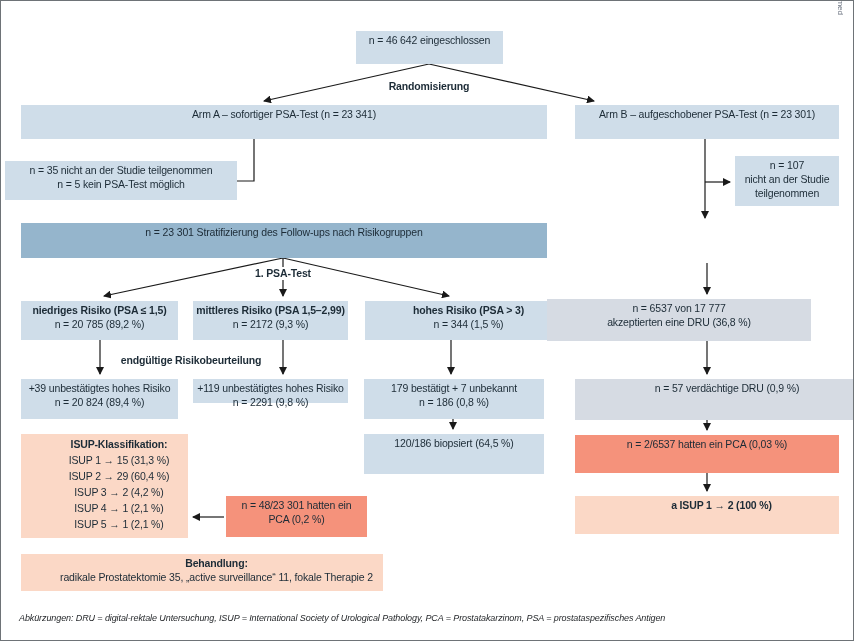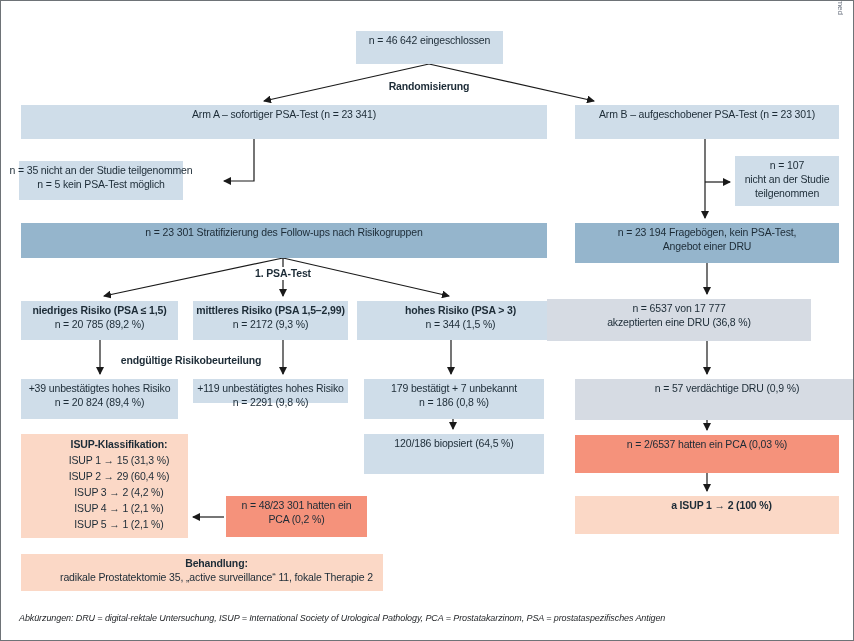--- a/index.html
+++ b/index.html
@@ -74,21 +74,21 @@
 
   <div class="flabel" style="left:428px;top:79px">Randomisierung</div>
 
   <div class="box lb" style="left:20px;top:104px;width:526px;height:34px">
     <div class="ln">Arm A – sofortiger PSA-Test (n = 23 341)</div>
   </div>
   <div class="box lb" style="left:574px;top:104px;width:264px;height:34px">
     <div class="ln">Arm B – aufgeschobener PSA-Test (n = 23 301)</div>
   </div>
 
-  <div class="box lb" style="left:18px;top:160px;width:164px;height:39px">
+  <div class="box lb" style="left:4px;top:160px;width:232px;height:39px">
     <div class="ln">n = 35 nicht an der Studie teilgenommen</div>
     <div class="ln">n = 5 kein PSA-Test möglich</div>
   </div>
   <div class="box lb" style="left:734px;top:155px;width:104px;height:50px">
     <div class="ln">n = 107</div>
     <div class="ln">nicht an der Studie</div>
     <div class="ln">teilgenommen</div>
   </div>
 
   <div class="box db" style="left:20px;top:222px;width:526px;height:35px">
@@ -98,21 +98,21 @@
   <div class="flabel" style="left:282px;top:266px">1. PSA-Test</div>
 
   <div class="box lb" style="left:20px;top:300px;width:157px;height:39px">
     <div class="ln b">niedriges Risiko (PSA ≤ 1,5)</div>
     <div class="ln">n = 20 785 (89,2 %)</div>
   </div>
   <div class="box lb" style="left:192px;top:300px;width:155px;height:39px">
     <div class="ln b">mittleres Risiko (PSA 1,5–2,99)</div>
     <div class="ln">n = 2172 (9,3 %)</div>
   </div>
-  <div class="box lb" style="left:356px;top:300px;width:207px;height:39px">
+  <div class="box lb" style="left:364px;top:300px;width:207px;height:39px">
     <div class="ln b">hohes Risiko (PSA &gt; 3)</div>
     <div class="ln">n = 344 (1,5 %)</div>
   </div>
 
   <div class="flabel" style="left:190px;top:353px">endgültige Risikobeurteilung</div>
 
   <div class="box lb" style="left:20px;top:378px;width:157px;height:40px">
     <div class="ln">+39 unbestätigtes hohes Risiko</div>
     <div class="ln">n = 20 824 (89,4 %)</div>
   </div>
@@ -141,24 +141,20 @@
   <div class="box sd" style="left:225px;top:495px;width:141px;height:41px">
     <div class="ln">n = 48/23 301 hatten ein</div>
     <div class="ln">PCA (0,2 %)</div>
   </div>
 
   <div class="box sl" style="left:20px;top:553px;width:362px;height:37px">
     <div class="ln b">Behandlung:</div>
     <div class="ln">radikale Prostatektomie 35, „active surveillance“ 11, fokale Therapie 2</div>
   </div>
 
-  <div class="box db" style="left:574px;top:222px;width:264px;height:40px">
-    <div class="ln">n = 23 194 Fragebögen, kein PSA-Test,</div>
-    <div class="ln">Angebot einer DRU</div>
-  </div>
   <div class="box gb" style="left:546px;top:298px;width:264px;height:42px">
     <div class="ln">n = 6537 von 17 777</div>
     <div class="ln">akzeptierten eine DRU (36,8 %)</div>
   </div>
   <div class="box gb" style="left:574px;top:378px;width:304px;height:41px">
     <div class="ln">n = 57 verdächtige DRU (0,9 %)</div>
   </div>
   <div class="box sd" style="left:574px;top:434px;width:264px;height:38px">
     <div class="ln">n = 2/6537 hatten ein PCA (0,03 %)</div>
   </div>

